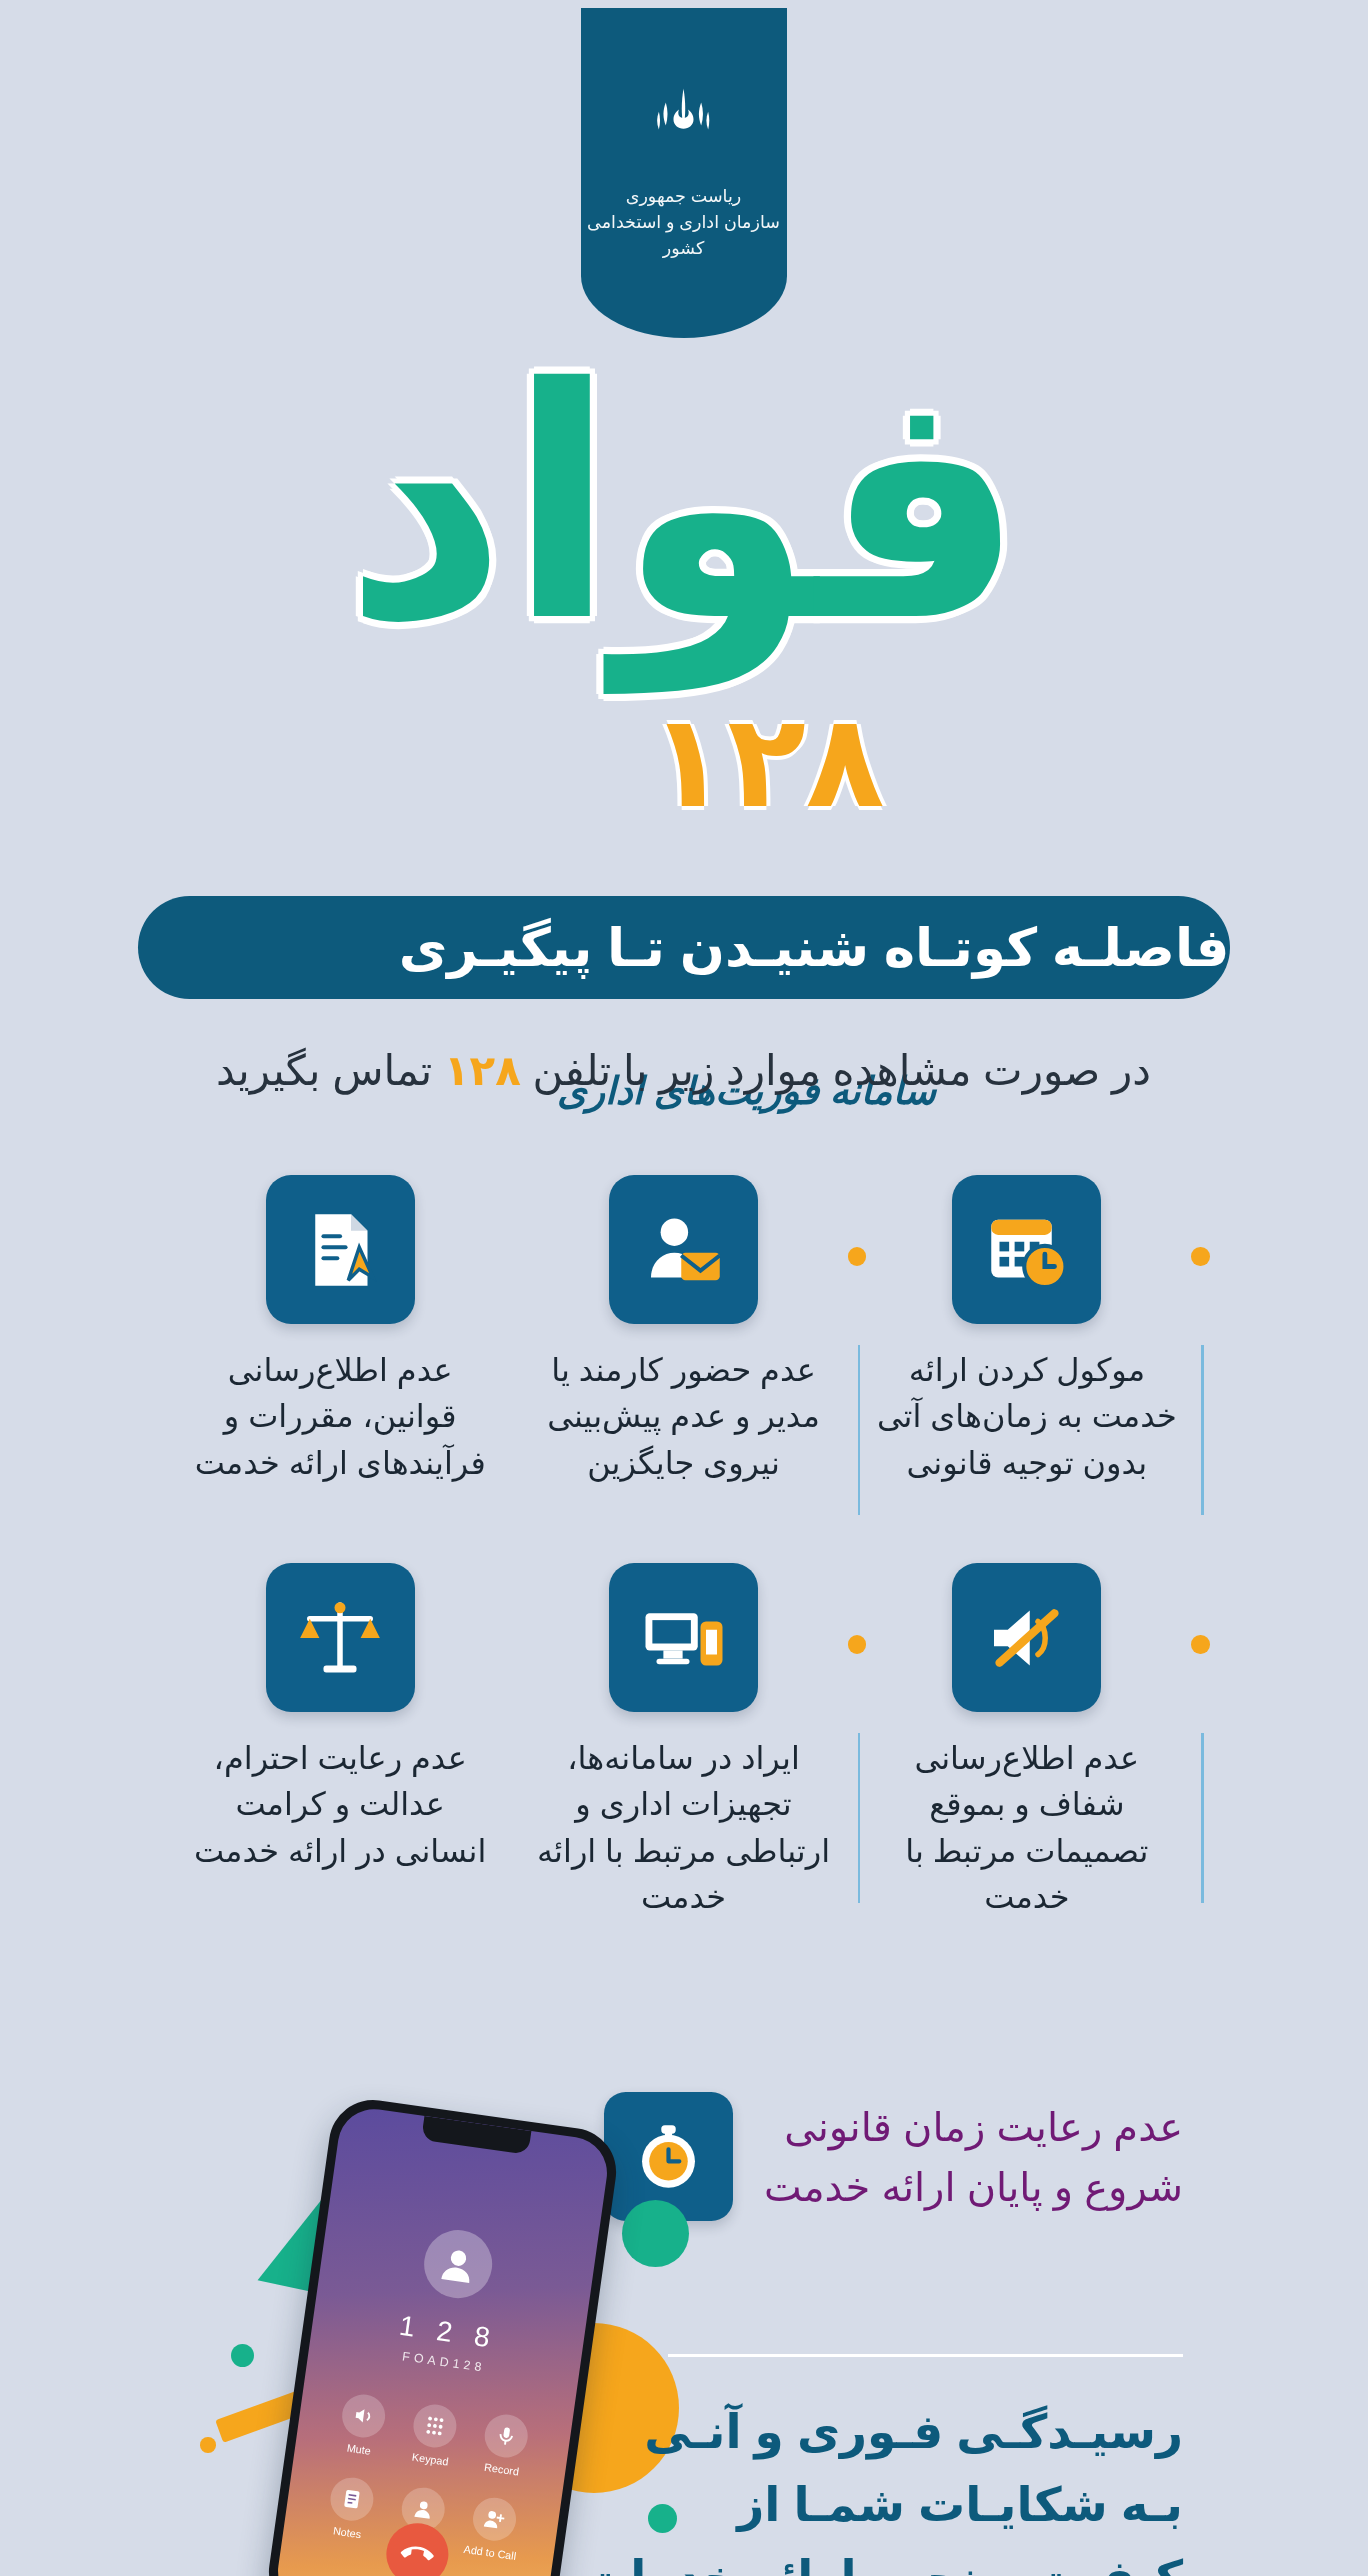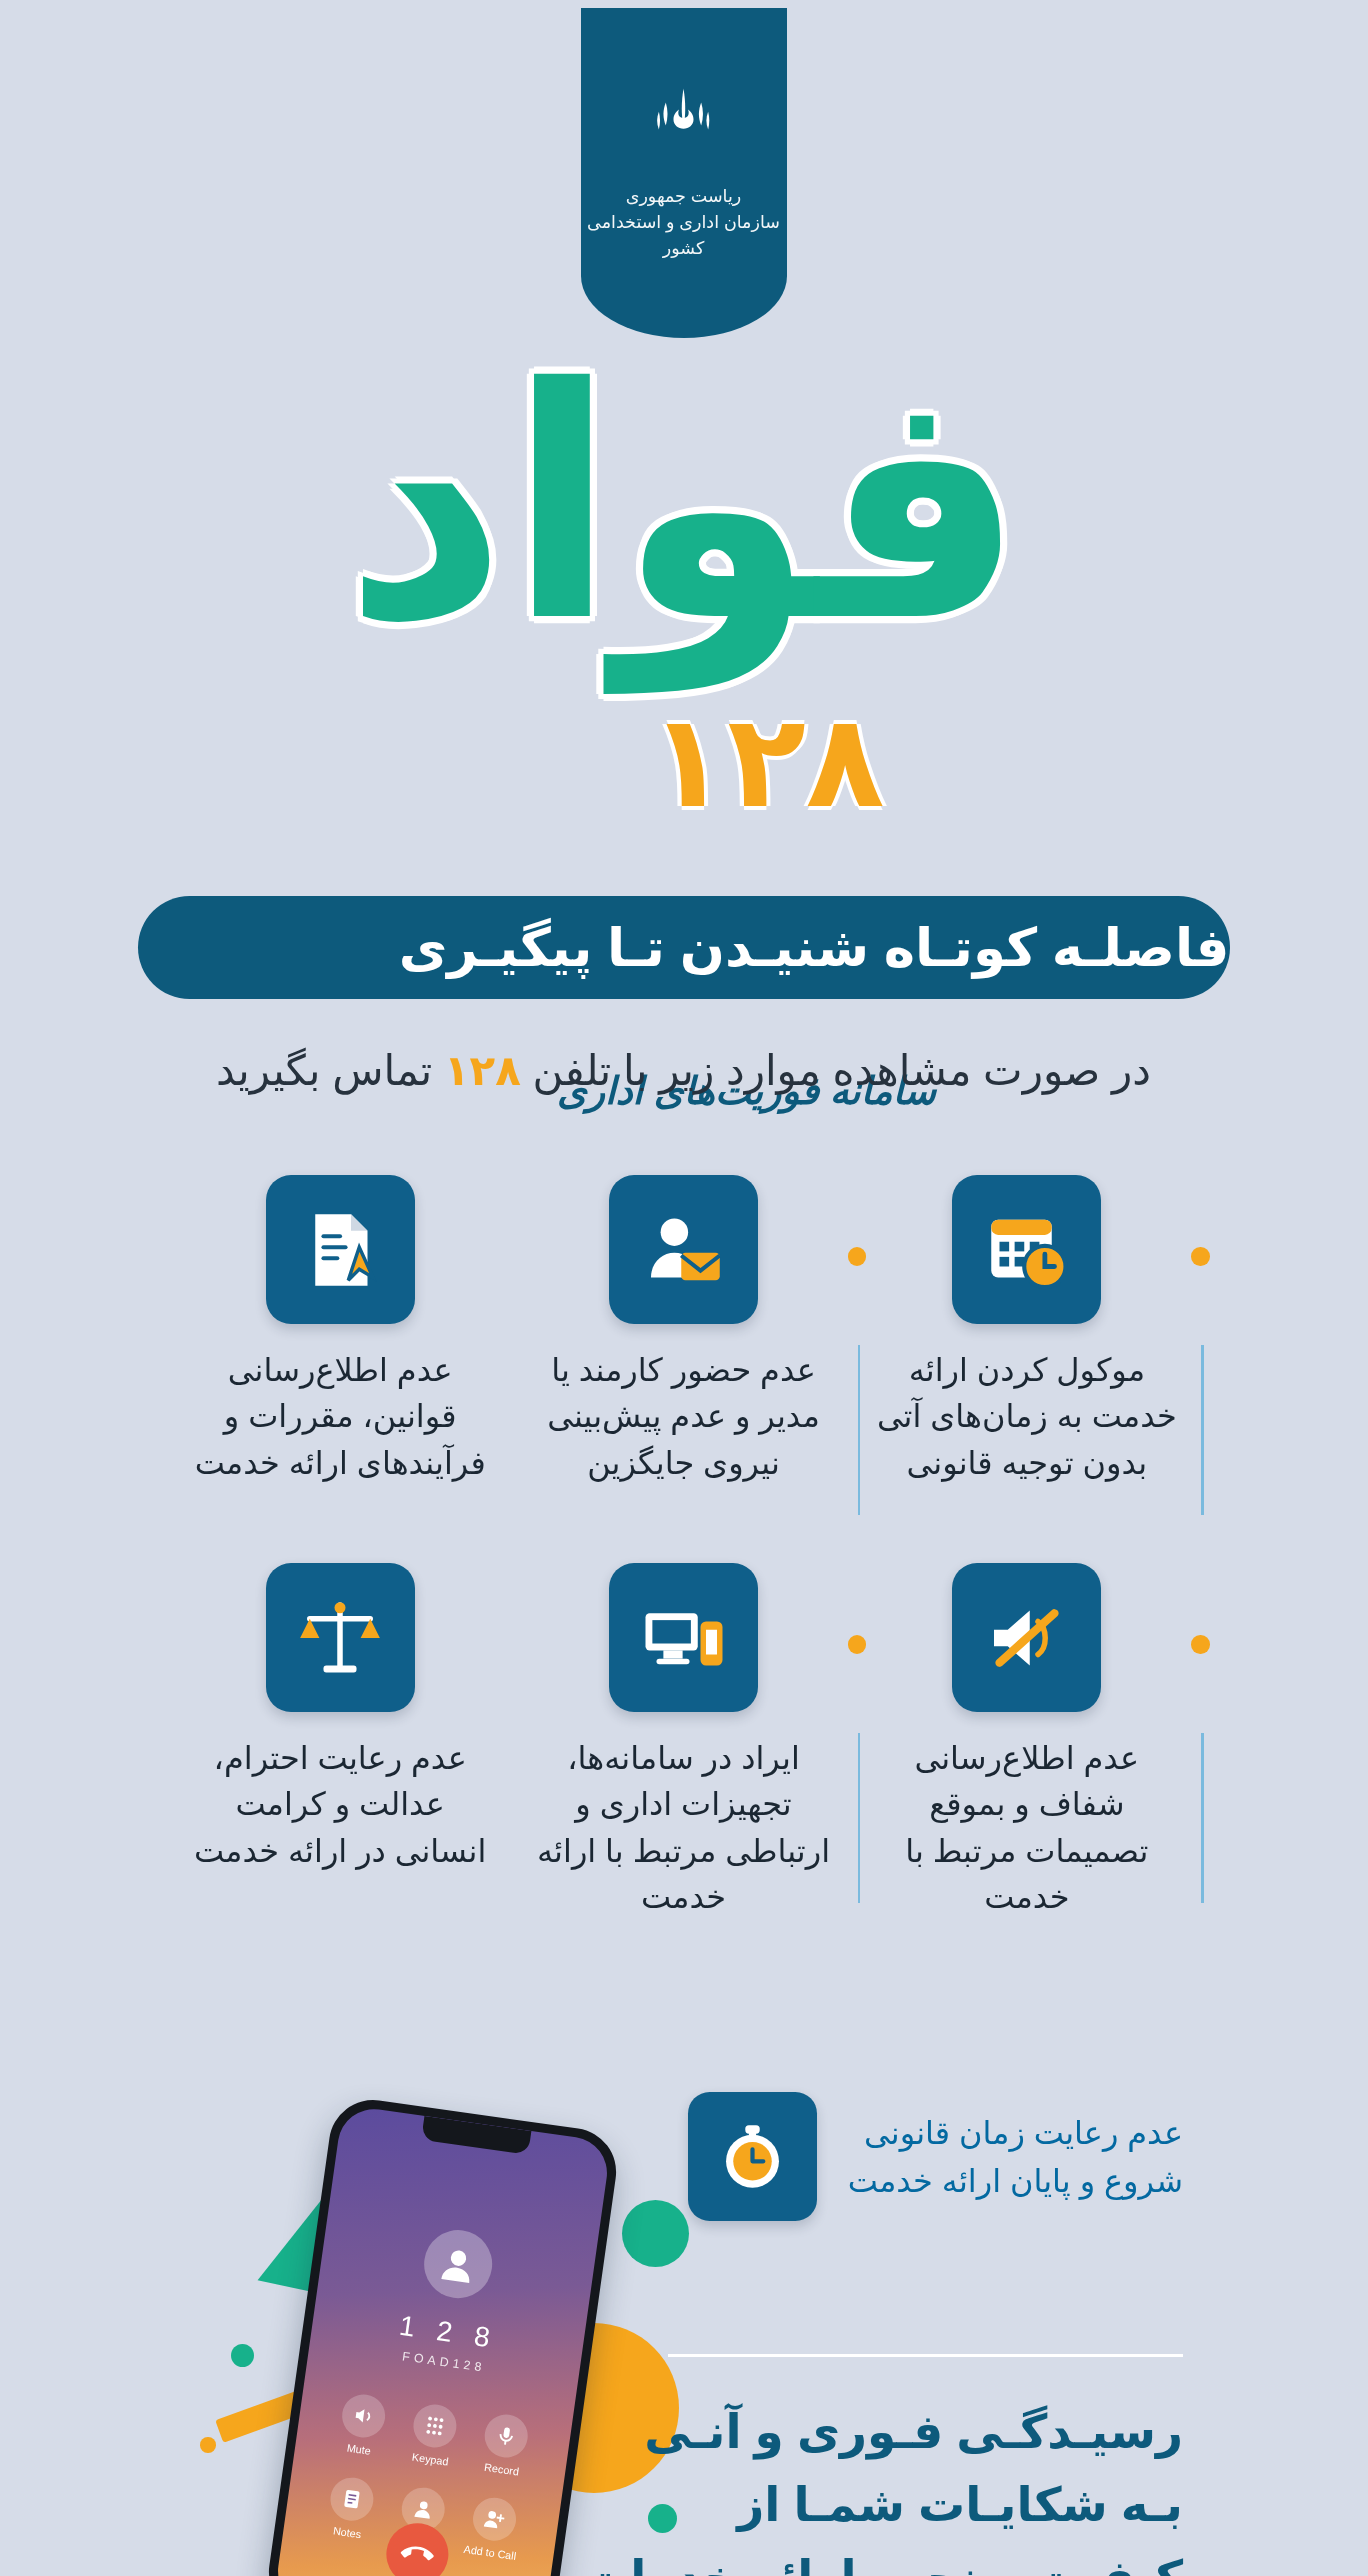--- a/index.html
+++ b/index.html
@@ -199,23 +199,23 @@
     top: 2092px;
     right: 185px;
     display: flex;
     align-items: center;
     gap: 31px;
   }
   .single-row .icon-tile { width: 129px; height: 129px; border-radius: 21.6px; }
   .single-row .icon-tile svg { width: 77px; height: 77px; }
   .single-row .label {
     text-align: right;
-    font-size: 32px;
+    font-size: 40px;
     line-height: 1.5;
-    color: #0369a1;
+    color: #701a75;
     white-space: nowrap;
   }
 
   
   .illus {
     position: absolute;
     top: 2076px;
     left: 170px;
     width: 556px;
     height: 567px;

